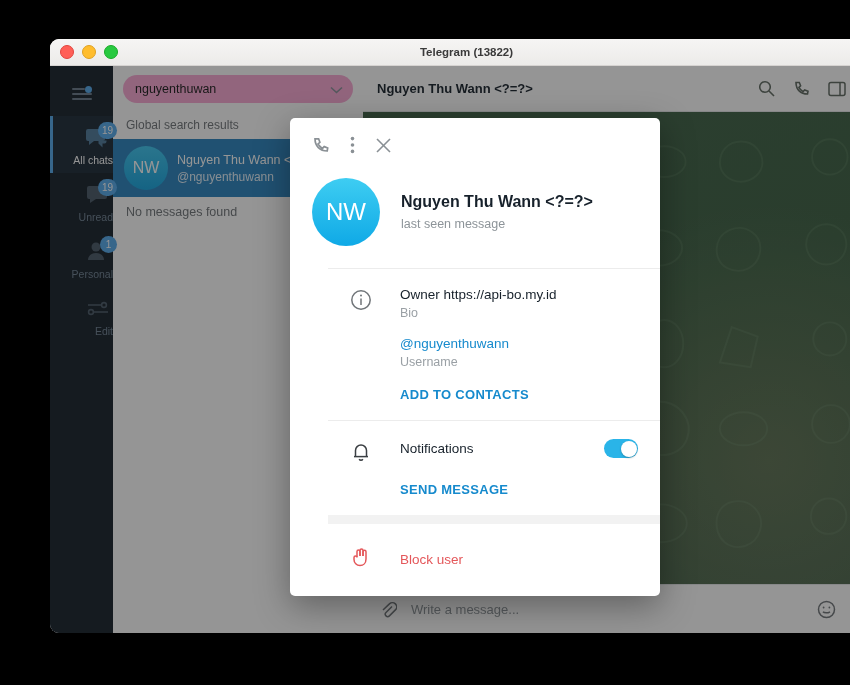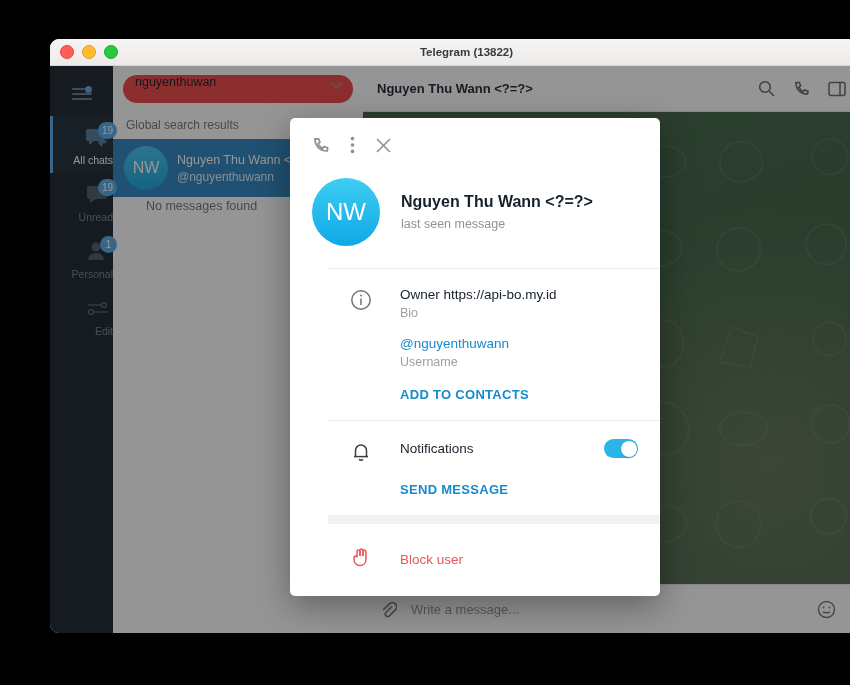--- a/index.html
+++ b/index.html
@@ -178,23 +178,23 @@
     height: 46px;
     display: flex;
     align-items: center;
     padding: 0 10px;
     box-sizing: border-box;
   }
   .search-box {
     flex: 1;
     height: 28px;
     border-radius: 14px;
-    background: #ef4444;
-    display: flex;
-    align-items: flex-start;
+    background: #f9a8d4;
+    display: flex;
+    align-items: center;
     padding: 0 12px;
     box-sizing: border-box;
     position: relative;
   }
   .search-text {
     font-size: 12.5px;
     color: #1b1b1b;
   }
   .search-chevron {
     position: absolute;
@@ -236,24 +236,23 @@
   }
   .chat-sub {
     font-size: 12px;
     color: #e3f0fa;
     margin-top: 3px;
     white-space: nowrap;
     overflow: hidden;
     text-overflow: ellipsis;
   }
   .list-empty {
-    padding: 2px 13px;
+    padding: 8px 13px;
     font-size: 12.5px;
     color: #707579;
-    margin-left: 20px;
   }
 
   
   .chatpanel {
     flex: 1;
     display: flex;
     flex-direction: column;
     position: relative;
     min-width: 0;
     z-index: 1;

